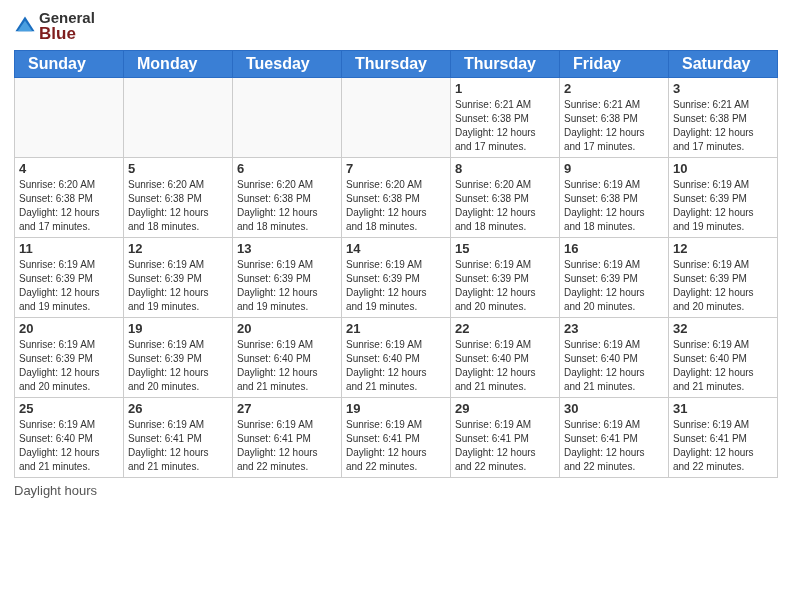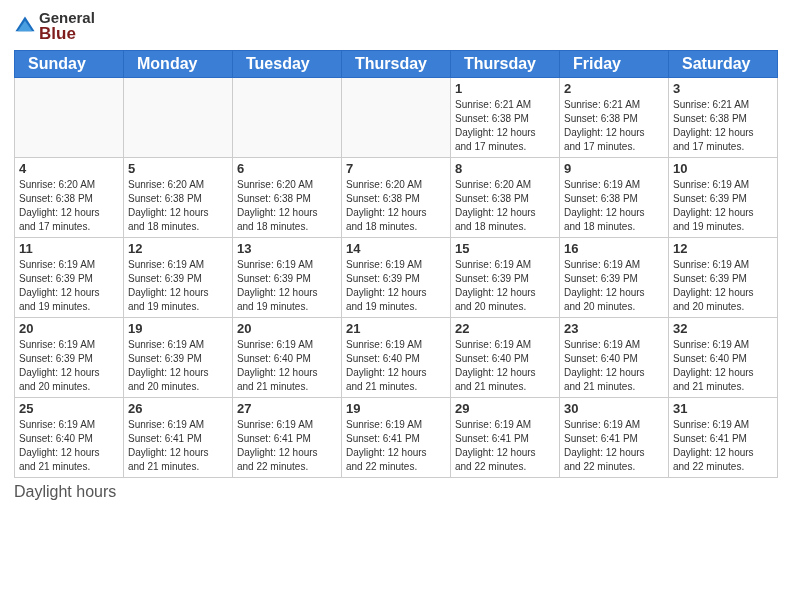--- a/index.html
+++ b/index.html
@@ -91,21 +91,21 @@
       display: block;
       margin-bottom: 2px;
     }
     .day-info {
       font-size: 10px;
       color: #333;
       line-height: 1.4;
     }
     .footer-note {
       margin-top: 5px;
-      font-size: 16px;
+      font-size: 13px;
       color: #555;
       text-align: left;
     }
   </style>
 </head>
 <body>
 
 <div class="page">
   <div class="header">
     <div class="logo">

